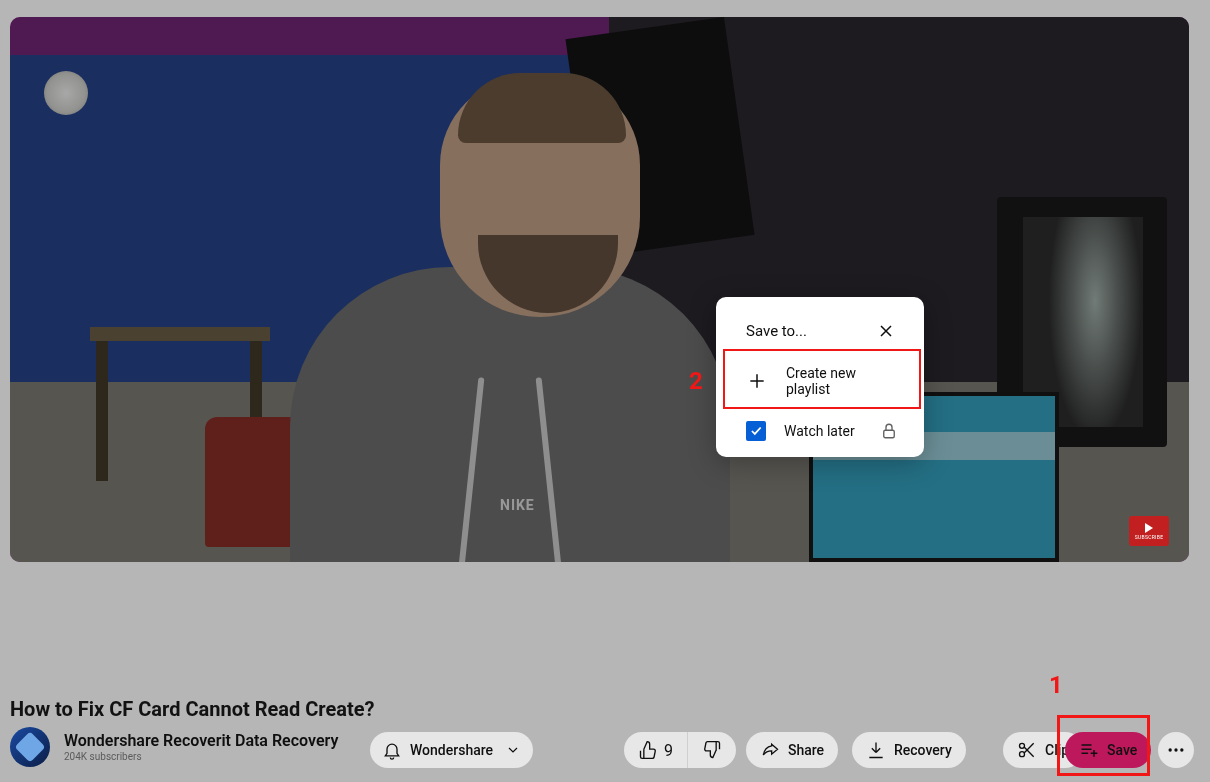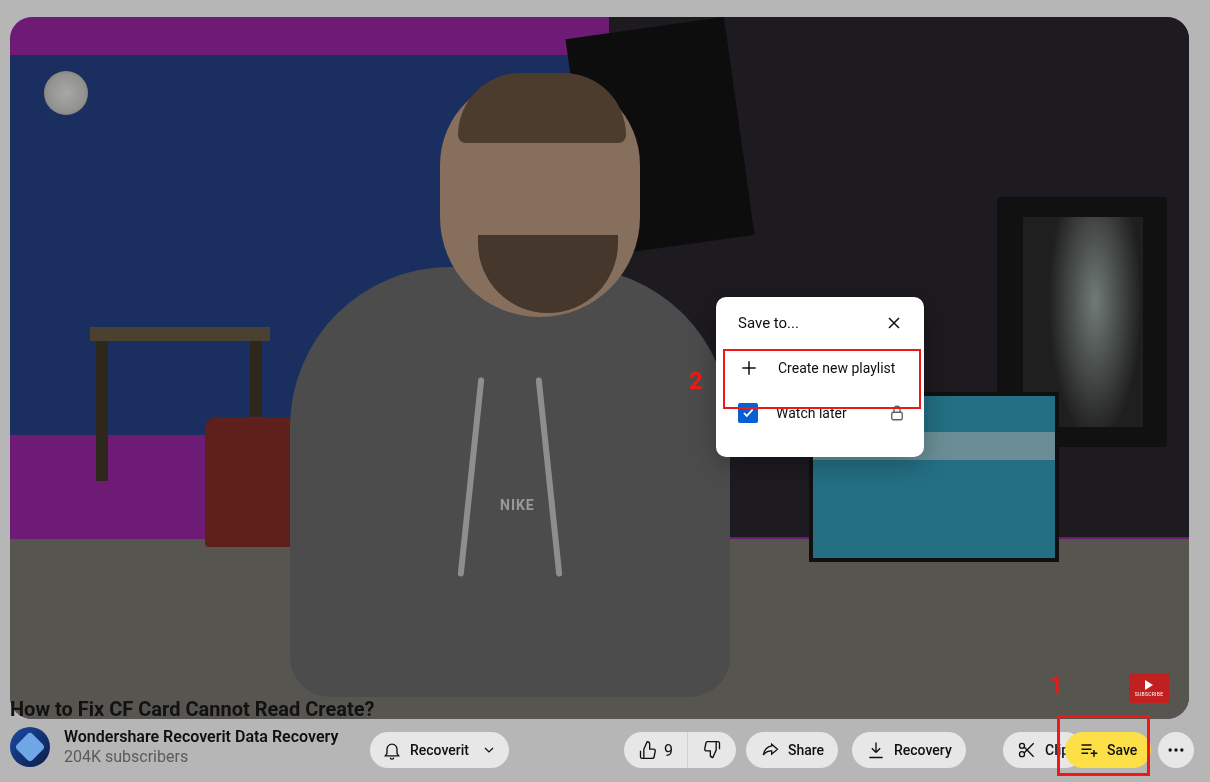--- a/index.html
+++ b/index.html
@@ -8,23 +8,23 @@
     background: #b6b6b6;
     font-family: Roboto, Arial, sans-serif;
     color: #0f0f0f;
     position: relative;
     overflow: hidden;
   }
 
   .video-area {
     position: absolute;
     left: 10px; top: 17px;
-    width: 1179px; height: 702px;
-    background: #a21caf;
-    border-radius: 22px;
+    width: 1179px; height: 545px;
+    background: #701a75;
+    border-radius: 10px;
     overflow: hidden;
   }
   .video-inner { position: relative; width: 100%; height: 100%; }
   .wall-left { position:absolute; left:0; top:38px; width:600px; height:380px; background:#1a3a8a; }
   .wall-right { position:absolute; right:0; top:0; width:580px; height:520px; background:#1f1b24; }
   .floor { position:absolute; left:0; bottom:0; width:100%; height:180px; background:#7d7a71; }
   .desk-left { position:absolute; left:80px; top:310px; width:180px; height:14px; background:#6a5a3f; }
   .desk-leg1 { position:absolute; left:86px; top:324px; width:12px; height:140px; background:#3b2f1c; }
   .desk-leg2 { position:absolute; left:240px; top:324px; width:12px; height:150px; background:#3b2f1c; }
   .chair { position:absolute; left:195px; top:400px; width:120px; height:130px; background:#8a231c; border-radius:12px 12px 4px 4px; }
@@ -48,40 +48,40 @@
   .subscribe-badge .tri{width:0;height:0;border-left:8px solid #fff;border-top:5px solid transparent;border-bottom:5px solid transparent;margin-bottom:1px;}
   .subscribe-badge .txt{font-size:5px;color:#fff;letter-spacing:.3px;}
 
   .title{position:absolute;left:10px;top:697px;font-size:20px;font-weight:700;color:#121212;}
 
   .channel-row{position:absolute;left:10px;top:727px;display:flex;align-items:center;gap:14px;}
   .avatar{width:40px;height:40px;border-radius:50%;background:linear-gradient(135deg,#1a4aa3,#0b1d45);display:flex;align-items:center;justify-content:center;}
   .avatar-inner{width:22px;height:22px;background:#6fa6e6;transform:rotate(45deg);border-radius:4px;}
   .ch-col{display:flex;flex-direction:column;line-height:1.25;}
   .ch-name{font-size:16px;font-weight:600;color:#0f0f0f;}
-  .ch-sub{font-size:16px;color:#5b5b5b;}
+  .ch-sub{font-size:10px;color:#5b5b5b;}
 
   .pill{position:absolute;top:732px;height:36px;background:#e7e7e7;border-radius:18px;display:flex;align-items:center;gap:8px;padding:0 14px;cursor:pointer;font-size:14px;font-weight:500;color:#0f0f0f;}
   .sub-pill{left:370px;padding:0 12px;}
   .sub-pill .chev{margin-left:4px;}
   .like-group{position:absolute;left:624px;top:732px;height:36px;background:#e7e7e7;border-radius:18px;display:flex;align-items:center;}
   .like-btn{display:flex;align-items:center;gap:6px;padding:0 14px;height:100%;border-right:1px solid #cfcfcf;cursor:pointer;}
   .dislike-btn{display:flex;align-items:center;padding:0 14px;height:100%;cursor:pointer;}
   .share-pill{left:746px;justify-content:space-between;}
   .download-pill{left:852px;}
   .clip-pill{left:1003px;justify-content:flex-end;}
-  .save-pill{left:1065px;background:#fde047;}
+  .save-pill{left:1065px;background:#be185d;}
   .more-btn{position:absolute;left:1158px;top:732px;width:36px;height:36px;border-radius:50%;background:#e7e7e7;display:flex;align-items:center;justify-content:center;cursor:pointer;}
 
   .ann1{position:absolute;left:1049px;top:671px;color:#f11717;font-weight:700;font-size:24px;}
   .ann2{position:absolute;left:689px;top:367px;color:#f11717;font-weight:700;font-size:24px;}
   .redbox1{position:absolute;left:1057px;top:715px;width:93px;height:61px;border:3px solid #f11717;pointer-events:none;}
   .redbox2{position:absolute;left:723px;top:349px;width:198px;height:60px;border:2px solid #f11717;pointer-events:none;}
 
-  .popup{position:absolute;left:716px;top:297px;width:208px;height:160px;background:#fff;border-radius:10px;box-shadow:0 6px 28px rgba(0,0,0,.28);padding:0;overflow:hidden;}
+  .popup{position:absolute;left:716px;top:297px;width:208px;height:160px;background:#fff;border-radius:10px;box-shadow:0 6px 28px rgba(0,0,0,.28);padding:8px;overflow:hidden;}
   .popup-header{display:flex;align-items:center;justify-content:space-between;padding:14px 18px 10px 22px;}
   .popup-title{font-size:15px;color:#0f0f0f;}
   .popup-close{width:24px;height:24px;display:flex;align-items:center;justify-content:center;cursor:pointer;}
   .popup-row{display:flex;align-items:center;padding:12px 18px 12px 22px;gap:18px;cursor:pointer;}
   .checkbox{width:20px;height:20px;border-radius:2px;background:#065fd4;display:flex;align-items:center;justify-content:center;}
   .row-label{flex:1;font-size:14px;color:#0f0f0f;}
   .plus-box{width:22px;height:22px;display:flex;align-items:center;justify-content:center;}
 
   svg{display:block;}
 </style>
@@ -127,21 +127,21 @@
     <div class="ch-sub">204K subscribers</div>
   </div>
 </div>
 
 <div class="pill sub-pill">
   <span>
     <svg width="20" height="20" viewBox="0 0 24 24" fill="none" stroke="#0f0f0f" stroke-width="1.6">
         <path d="M18 16v-5a6 6 0 10-12 0v5l-2 3h16l-2-3zM10 21a2 2 0 004 0"></path>
       </svg>
   </span>
-  <span>Recoverit</span>
+  <span>Wondershare</span>
   <span class="chev">
     <svg width="16" height="16" viewBox="0 0 24 24" fill="none" stroke="#0f0f0f" stroke-width="1.8">
         <path d="M6 9l6 6 6-6"></path>
       </svg>
   </span>
 </div>
 
 <div class="like-group">
   <div class="like-btn">
     <span>

